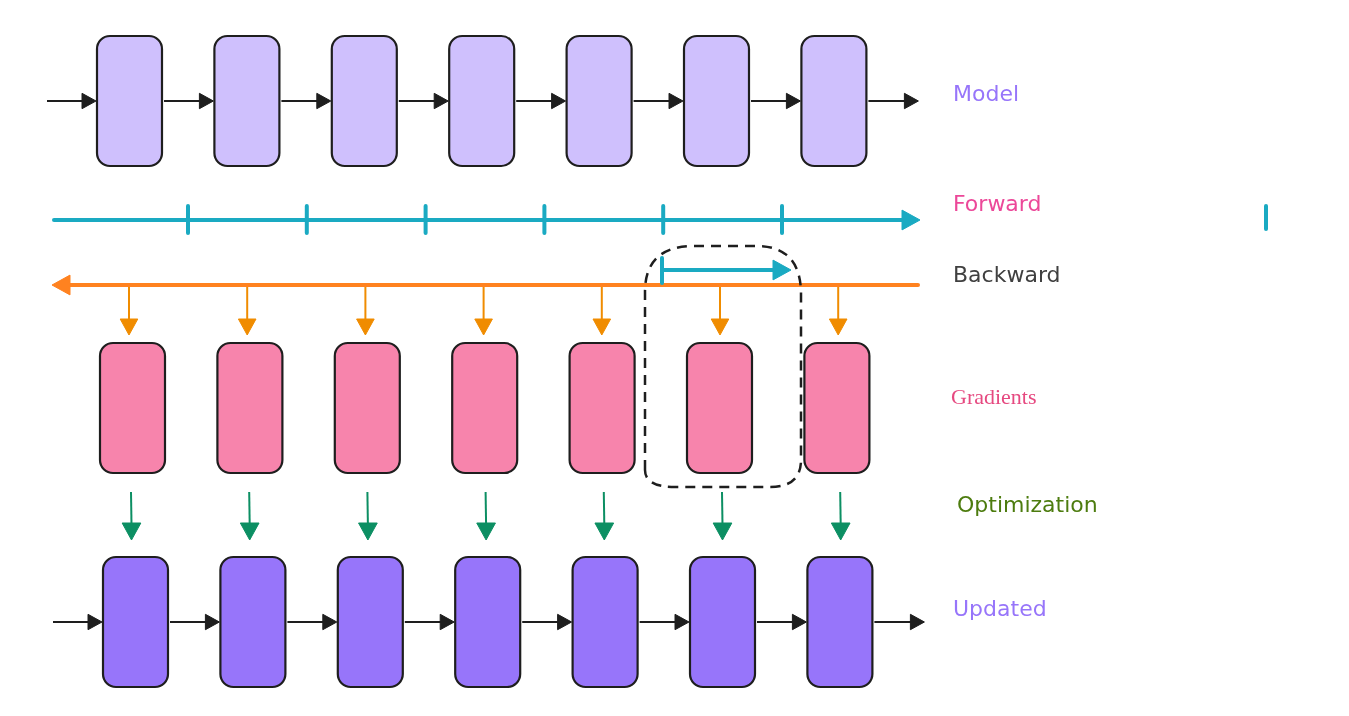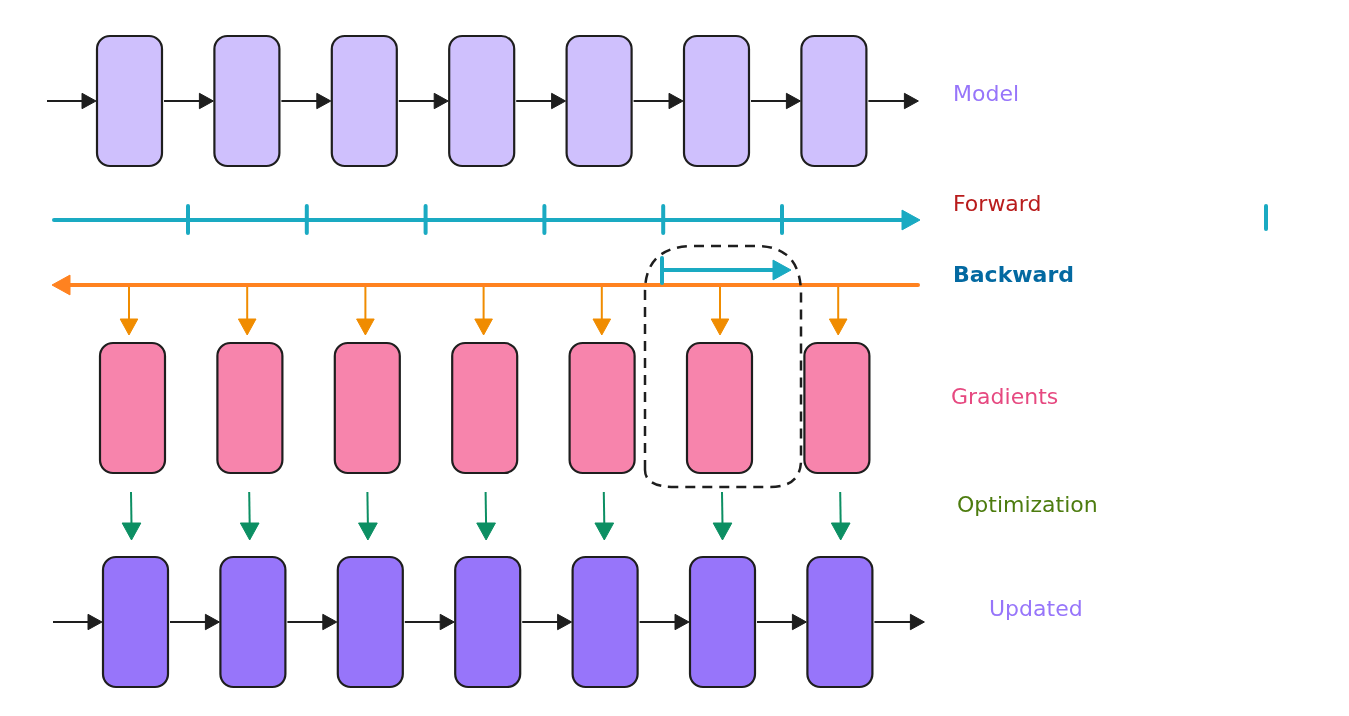--- a/index.html
+++ b/index.html
@@ -132,18 +132,18 @@
     </g>
   <g id="highlight">
       <path d="M645,470 L645,292 Q645,248 690,246 L760,246 Q800,248 801,292 L801,460 Q801,487 770,487 L675,487 Q645,487 645,470 Z" fill="none" stroke="#1E1E1E" stroke-width="2.5" stroke-dasharray="10 7"></path>
       <line x1="662" y1="258" x2="662" y2="283" stroke="#1AAAC2" stroke-width="4" stroke-linecap="round"></line>
       <line x1="662" y1="270" x2="776" y2="270" stroke="#1AAAC2" stroke-width="4" stroke-linecap="round"></line>
       <path d="M791,270 L773,260.1 L773,279.9 z" fill="#1AAAC2" stroke-linejoin="round" stroke="#1AAAC2" stroke-width="1"></path>
     </g>
 </svg>
 
 <div class="label" style="left:953px; top:83px; color:#9775FA;">Model</div>
-<div class="label" style="left:953px; top:193px; color:#b91c1c;">Forward</div>
+<div class="label" style="left:953px; top:193px; color:#ec4899;">Forward</div>
 <div class="frag" style="left:1264px; top:204px; background:#1AAAC2;"></div>
-<div class="label" style="left:953px; top:264px; color:#0369a1;font-weight:bold;">Backward</div>
-<div class="label" style="left:951px; top:386px; color:#E64980;">Gradients</div>
+<div class="label" style="left:953px; top:264px; color:#404040;">Backward</div>
+<div class="label" style="left:951px; top:386px; color:#E64980;font-family:Liberation Serif, serif;">Gradients</div>
 <div class="label" style="left:957px; top:494px; color:#4d7c0f;">Optimization</div>
-<div class="label" style="left:953px; top:598px; color:#9775FA;margin-left:36px;">Updated</div>
+<div class="label" style="left:953px; top:598px; color:#9775FA;">Updated</div>
 
 </body></html>

